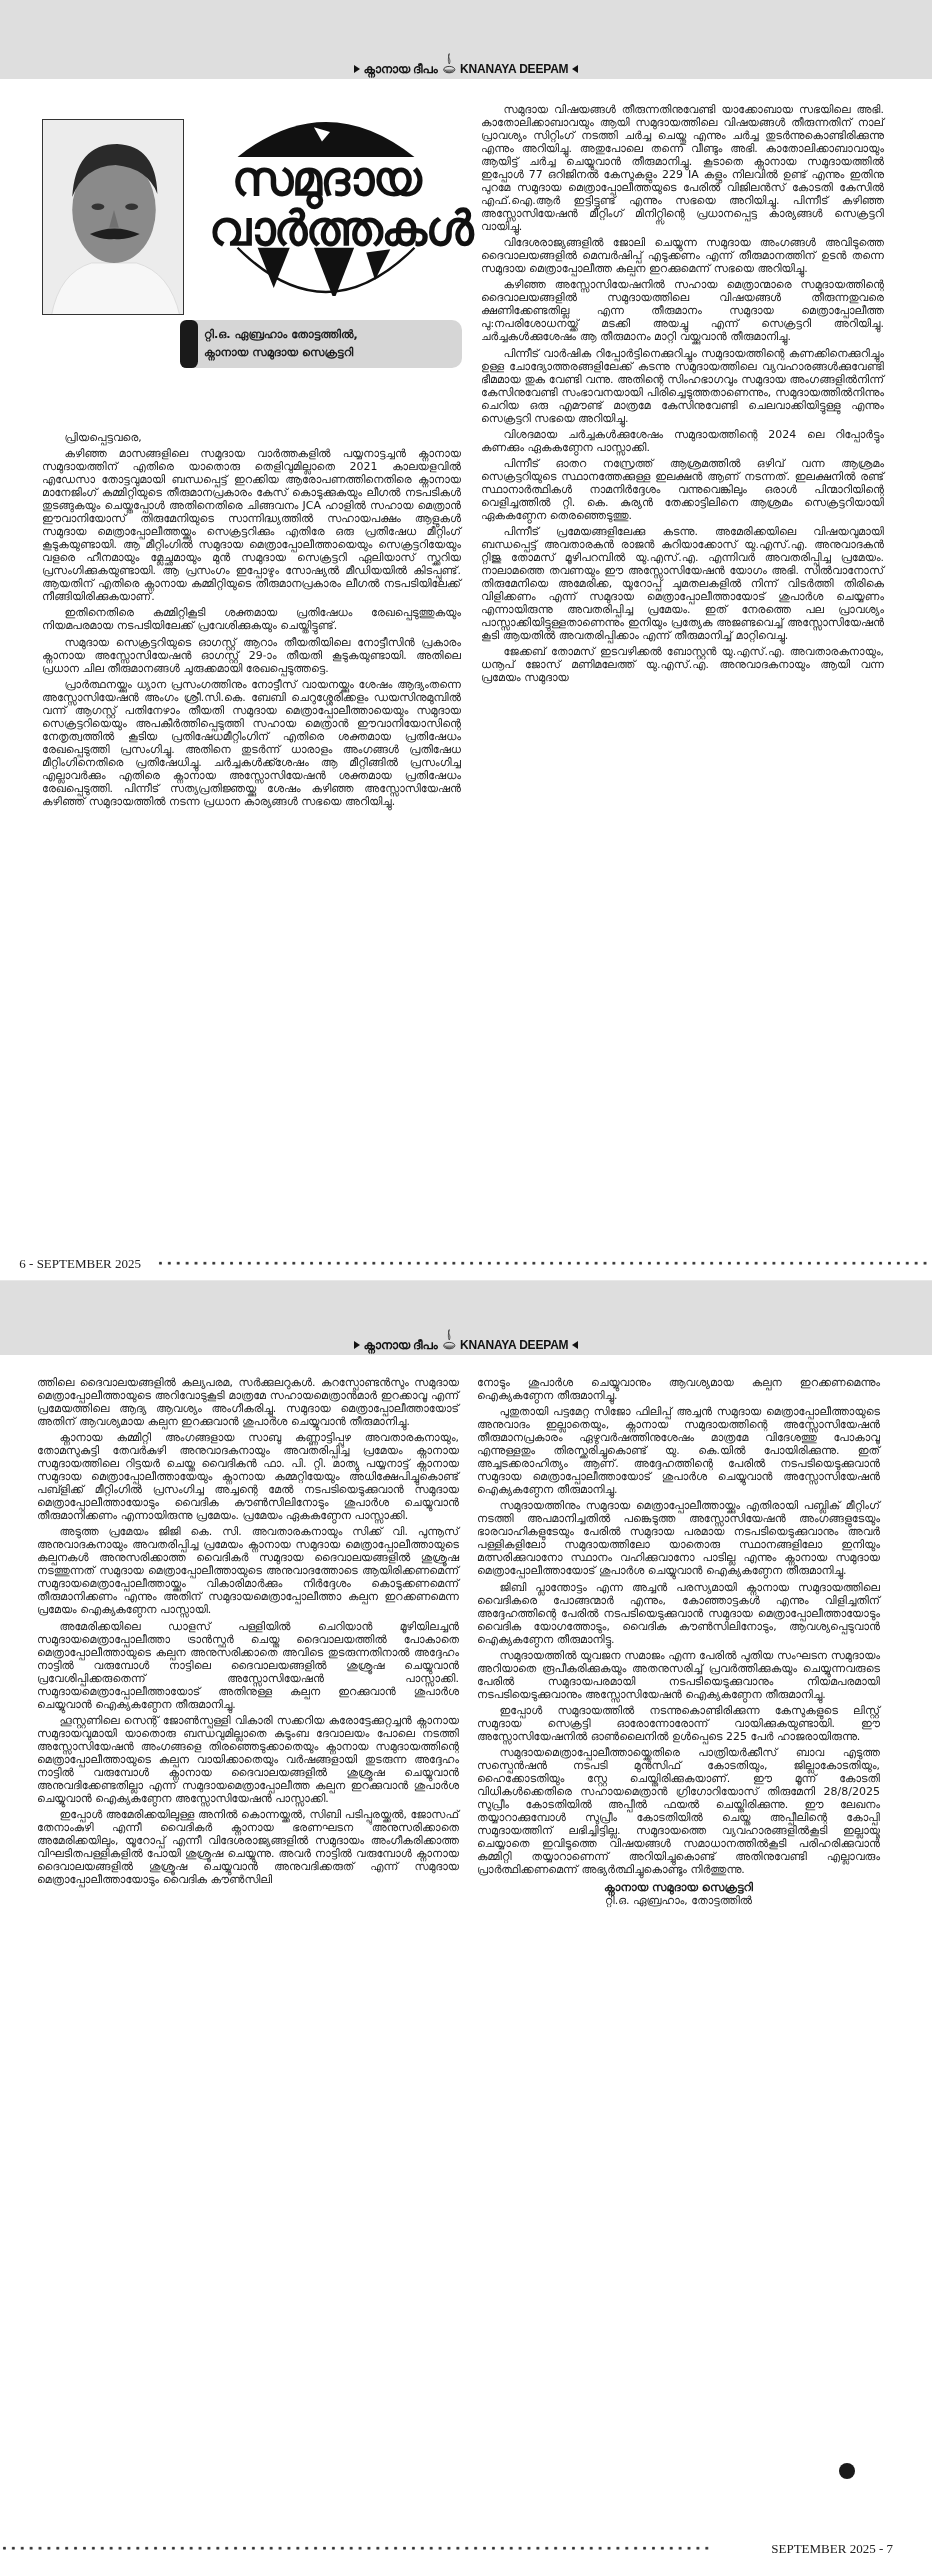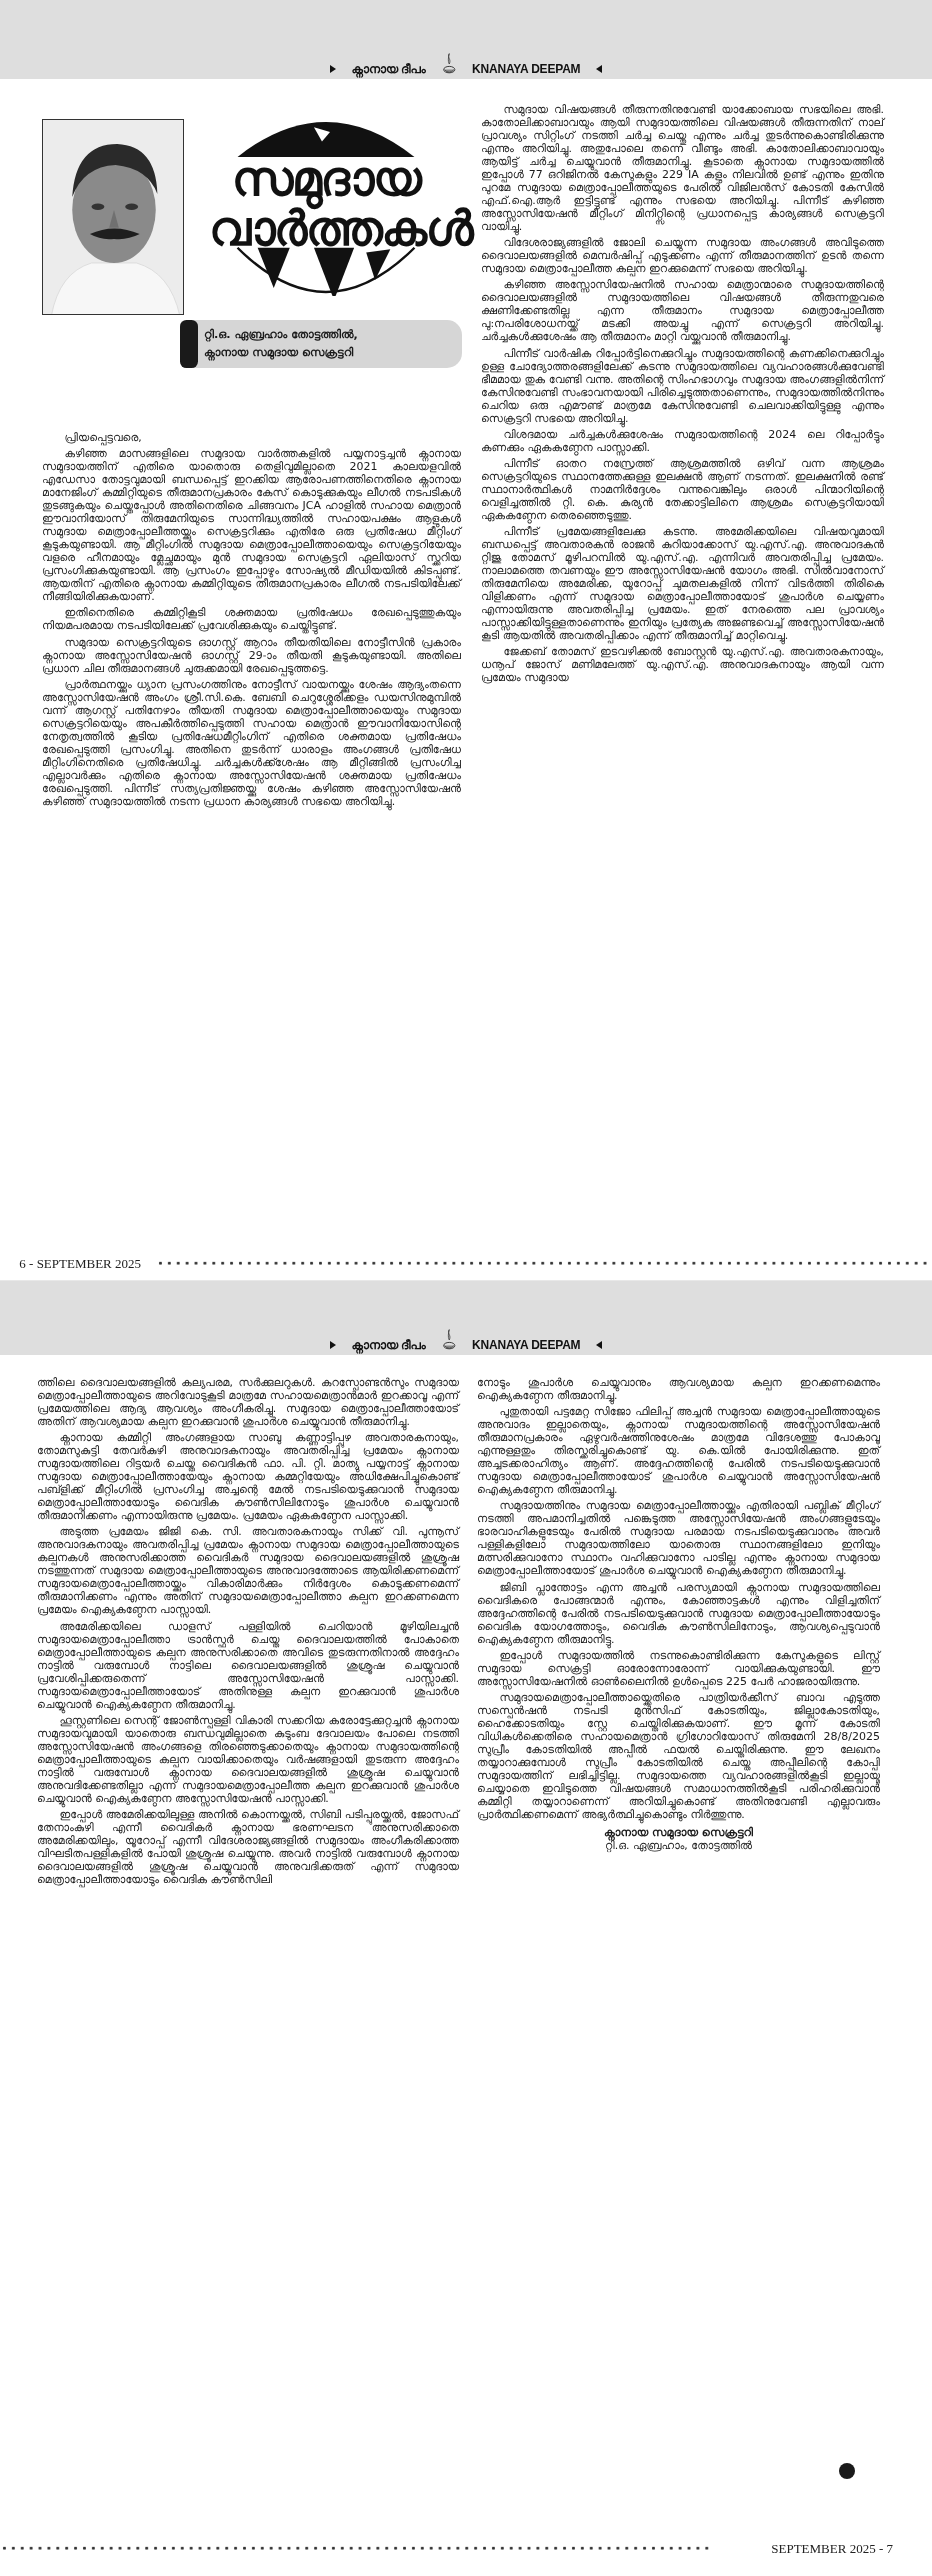--- a/index.html
+++ b/index.html
@@ -1,31 +1,31 @@
 <!DOCTYPE html>
 <html style="font-size:13px"><head>
 <meta charset="utf-8">
 <style>
   * { box-sizing: border-box; margin: 0; padding: 0; }
   body { width: 932px; height: 2576px; background: #ffffff; font-family: "DejaVu Sans", sans-serif; color: #1a1a1a; overflow: hidden; }
   .page { position: relative; width: 932px; background: #fff; }
   .page-top { height: 1280px; }
   .page-bottom { height: 1296px; border-top: 1.6px solid #e8e8e8; }
   .header-band { position: relative; height: 79px; background: #dedede; }
-  .header-inner { position: absolute; left: 0; right: 0; bottom: 3.2px; display: flex; justify-content: center; align-items: flex-end; gap: 16px; font-family: "Liberation Sans", sans-serif; font-weight: bold; font-size: 12px; letter-spacing: -0.2px; color: #111; }
+  .header-inner { position: absolute; left: 0; right: 0; bottom: 3.2px; display: flex; justify-content: center; align-items: flex-end; gap: 4px; font-family: "Liberation Sans", sans-serif; font-weight: bold; font-size: 12px; letter-spacing: -0.2px; color: #111; }
   .tri-right { width: 0; height: 0; border-top: 4.8px solid transparent; border-bottom: 4.8px solid transparent; border-left: 6.4px solid #111; margin-bottom: 2.4px; }
   .tri-left { width: 0; height: 0; border-top: 4.8px solid transparent; border-bottom: 4.8px solid transparent; border-right: 6.4px solid #111; margin-bottom: 2.4px; }
   .lamp { width: 14.5px; height: 24px; }
   .col { position: absolute; font-size: 11px; line-height: 13px; text-align: justify; font-family: "DejaVu Sans", sans-serif; }
   .col p { text-indent: 22.5px; margin-bottom: 3.2px; }
   .col p.noindent { text-indent: 0; }
   .photo { position: absolute; left: 42px; top: 119px; width: 142px; height: 196px; border: 1.2px solid #333; background: linear-gradient(180deg, #f3f3f3 0%, #e7e7e7 100%); overflow: hidden; }
   .title-block { position: absolute; left: 193px; top: 103px; width: 266px; height: 193px; }
   .title-text { position: absolute; left: 0; right: 0; text-align: center; font-weight: bold; font-size: 48px; line-height: 50px; color: #111; letter-spacing: -1.6px; font-family: "DejaVu Sans", sans-serif; }
-  .byline { position: absolute; left: 180px; top: 320px; width: 282px; height: 48px; background: #d6d6d6; border-radius: 15px; }
+  .byline { position: absolute; left: 180px; top: 320px; width: 282px; height: 48px; background: #d6d6d6; border-radius: 10px; }
   .byline-bar { position: absolute; left: 0; top: 0; width: 17.7px; height: 48px; background: #1a1a1a; border-radius: 6.4px; }
   .byline-text { position: absolute; left: 24px; top: 6.4px; font-weight: bold; font-size: 11.3px; line-height: 17.7px; color: #1a1a1a; }
   .footer { position: absolute; left: 0; right: 0; height: 21px; display: flex; align-items: center; font-family: "Liberation Serif", serif; font-size: 13px; color: #222; }
   .dots { flex: 1; height: 6.4px; background-image: radial-gradient(circle, #333 1.3px, transparent 1.5px); background-size: 8.9px 6.4px; background-repeat: repeat-x; background-position: left center; }
   .signature { text-align: center; margin-top: 4.8px; }
   .sig-title { font-weight: bold; font-size: 11.3px; }
   .sig-name { font-size: 11px; }
   .end-dot { position: absolute; width: 16px; height: 16px; border-radius: 50%; background: #1a1a1a; }
 </style>
 </head>
@@ -128,20 +128,21 @@
     <p>അമേരിക്കയിലെ ഡാളസ് പള്ളിയിൽ ചെറിയാൻ മൂഴിയിലച്ചൻ സമുദായമെത്രാപ്പോലീത്താ ട്രാൻസ്ഫർ  ചെയ്ത ദൈവാലയത്തിൽ പോകാതെ മെത്രാപ്പോലീത്തായുടെ കല്പന അനുസരിക്കാതെ അവിടെ തുടരുന്നതിനാൽ അദ്ദേഹം നാട്ടിൽ വരുമ്പോൾ നാട്ടിലെ ദൈവാലയങ്ങളിൽ ശുശ്രൂഷ ചെയ്യുവാൻ പ്രവേശിപ്പിക്കരുതെന്ന് അസ്സോസിയേഷൻ പാസ്സാക്കി. സമുദായമെത്രാപ്പോലീത്തായോട് അതിനുള്ള കല്പന ഇറക്കുവാൻ ശുപാർശ ചെയ്യുവാൻ ഐക്യകണ്ഠേന തീരുമാനിച്ചു.</p>
     <p>ഹൂസ്റ്റണിലെ സെന്റ് ജോൺസ്പള്ളി വികാരി സക്കറിയ കരോട്ടേക്കുറ്റച്ചൻ ക്നാനായ സമുദായവുമായി യാതൊരു ബന്ധവുമില്ലാതെ കുടുംബ ദേവാലയം പോലെ നടത്തി അസ്സോസിയേഷൻ അംഗങ്ങളെ തിരഞ്ഞെടുക്കാതെയും ക്നാനായ സമുദായത്തിന്റെ മെത്രാപ്പോലീത്തായുടെ കല്പന വായിക്കാതെയും വർഷങ്ങളായി തുടരുന്ന അദ്ദേഹം നാട്ടിൽ വരുമ്പോൾ ക്നാനായ ദൈവാലയങ്ങളിൽ ശുശ്രൂഷ ചെയ്യുവാൻ അനുവദിക്കേണ്ടതില്ലാ എന്ന് സമുദായമെത്രാപ്പോലീത്ത കല്പന ഇറക്കുവാൻ ശുപാർശ ചെയ്യുവാൻ ഐക്യകണ്ഠേന അസ്സോസിയേഷൻ പാസ്സാക്കി.</p>
     <p>ഇപ്പോൾ അമേരിക്കയിലുള്ള അനിൽ കൊന്നയ്ക്കൽ, സിബി പടിപ്പുരയ്ക്കൽ, ജോസഫ് തേനാംകുഴി എന്നീ വൈദികർ ക്നാനായ ഭരണഘടന അനുസരിക്കാതെ അമേരിക്കയിലും, യൂറോപ്പ് എന്നീ വിദേശരാജ്യങ്ങളിൽ സമുദായം അംഗീകരിക്കാത്ത വിഘടിതപള്ളികളിൽ പോയി ശുശ്രൂഷ ചെയ്യുന്നു. അവർ നാട്ടിൽ വരുമ്പോൾ ക്നാനായ ദൈവാലയങ്ങളിൽ ശുശ്രൂഷ ചെയ്യുവാൻ അനുവദിക്കരുത് എന്ന്  സമുദായ മെത്രാപ്പോലീത്തായോടും വൈദിക കൗൺസിലി</p>
   </div>
 
   <div class="col" style="left:477px; top:95px; width:403px;">
     <p class="noindent">നോടും ശുപാർശ ചെയ്യുവാനും ആവശ്യമായ കല്പന ഇറക്കണമെന്നും ഐക്യകണ്ഠേന തീരുമാനിച്ചു.</p>
     <p>പുതുതായി പട്ടമേറ്റ സിജോ ഫിലിപ്പ് അച്ചൻ സമുദായ മെത്രാപ്പോലീത്തായുടെ അനുവാദം ഇല്ലാതെയും, ക്നാനായ സമുദായത്തിന്റെ അസ്സോസിയേഷൻ തീരുമാനപ്രകാരം ഏഴുവർഷത്തിനുശേഷം മാത്രമേ വിദേശത്തു പോകാവൂ എന്നുള്ളതും തിരസ്ക്കരിച്ചുകൊണ്ട് യു. കെ.യിൽ പോയിരിക്കുന്നു.  ഇത് അച്ചടക്കരാഹിത്യം ആണ്. അദ്ദേഹത്തിന്റെ പേരിൽ നടപടിയെടുക്കുവാൻ സമുദായ മെത്രാപ്പോലീത്തായോട് ശുപാർശ ചെയ്യുവാൻ അസ്സോസിയേഷൻ ഐക്യകണ്ഠേന തീരുമാനിച്ചു.</p>
     <p>സമുദായത്തിനും സമുദായ മെത്രാപ്പോലീത്തായ്ക്കും എതിരായി പബ്ലിക് മീറ്റിംഗ് നടത്തി അപമാനിച്ചതിൽ  പങ്കെടുത്ത അസ്സോസിയേഷൻ അംഗങ്ങളുടേയും ഭാരവാഹികളുടേയും പേരിൽ സമുദായ പരമായ നടപടിയെടുക്കുവാനും അവർ പള്ളികളിലോ സമുദായത്തിലോ യാതൊരു സ്ഥാനങ്ങളിലോ ഇനിയും മത്സരിക്കുവാനോ സ്ഥാനം വഹിക്കുവാനോ പാടില്ല എന്നും ക്നാനായ സമുദായ മെത്രാപ്പോലീത്തായോട് ശുപാർശ ചെയ്യുവാൻ ഐക്യകണ്ഠേന തീരുമാനിച്ചു.</p>
     <p>ജിബി പ്ലാന്തോട്ടം എന്ന അച്ചൻ പരസ്യമായി ക്നാനായ സമുദായത്തിലെ വൈദികരെ പോങ്ങന്മാർ എന്നും, കോഞ്ഞാട്ടകൾ എന്നും വിളിച്ചതിന് അദ്ദേഹത്തിന്റെ പേരിൽ നടപടിയെടുക്കുവാൻ സമുദായ മെത്രാപ്പോലീത്തായോടും വൈദിക യോഗത്തോടും, വൈദിക കൗൺസിലിനോടും, ആവശ്യപ്പെടുവാൻ ഐക്യകണ്ഠേന തീരുമാനിട്ടു.</p>
+    <p>സമുദായത്തിൽ യുവജന സമാജം എന്ന പേരിൽ പുതിയ സംഘടന സമുദായം അറിയാതെ രൂപീകരിക്കുകയും അതനുസരിച്ച് പ്രവർത്തിക്കുകയും ചെയ്യുന്നവരുടെ പേരിൽ സമുദായപരമായി നടപടിയെടുക്കുവാനും നിയമപരമായി നടപടിയെടുക്കുവാനും അസ്സോസിയേഷൻ ഐക്യകണ്ഠേന തീരുമാനിച്ചു.</p>
     <p>ഇപ്പോൾ സമുദായത്തിൽ നടന്നുകൊണ്ടിരിക്കുന്ന കേസുകളുടെ ലിസ്റ്റ് സമുദായ സെക്രട്ടി ഓരോന്നോരോന്ന് വായിക്കുകയുണ്ടായി. ഈ അസ്സോസിയേഷനിൽ ഓൺലൈനിൽ ഉൾപ്പെടെ 225 പേർ ഹാജരായിരുന്നു.</p>
     <p>സമുദായമെത്രാപ്പോലീത്തായ്ക്കെതിരെ പാത്രിയർക്കീസ് ബാവ എടുത്ത സസ്പെൻഷൻ നടപടി മുൻസിഫ് കോടതിയും, ജില്ലാകോടതിയും, ഹൈക്കോടതിയും സ്റ്റേ ചെയ്തിരിക്കുകയാണ്. ഈ മൂന്ന് കോടതി വിധികൾക്കെതിരെ സഹായമെത്രാൻ ഗ്രിഗോറിയോസ് തിരുമേനി 28/8/2025 സുപ്രീം കോടതിയിൽ അപ്പീൽ ഫയൽ ചെയ്തിരിക്കുന്നു. ഈ ലേഖനം തയ്യാറാക്കുമ്പോൾ സുപ്രീം കോടതിയിൽ ചെയ്ത അപ്പീലിന്റെ കോപ്പി സമുദായത്തിന് ലഭിച്ചിട്ടില്ല. സമുദായത്തെ വ്യവഹാരങ്ങളിൽകൂടി ഇല്ലായ്മ ചെയ്യാതെ ഇവിടുത്തെ വിഷയങ്ങൾ  സമാധാനത്തിൽകൂടി പരിഹരിക്കുവാൻ കമ്മിറ്റി തയ്യാറാണെന്ന് അറിയിച്ചുകൊണ്ട് അതിനുവേണ്ടി എല്ലാവരും പ്രാർത്ഥിക്കണമെന്ന് അഭ്യർത്ഥിച്ചുകൊണ്ടും നിർത്തുന്നു.</p>
     <div class="signature">
       <div class="sig-title">ക്നാനായ സമുദായ സെക്രട്ടറി</div>
       <div class="sig-name">റ്റി.ഒ. ഏബ്രഹാം, തോട്ടത്തിൽ</div>
     </div>
   </div>
 
   <div class="end-dot" style="left:839px; top:1182px;"></div>
 

